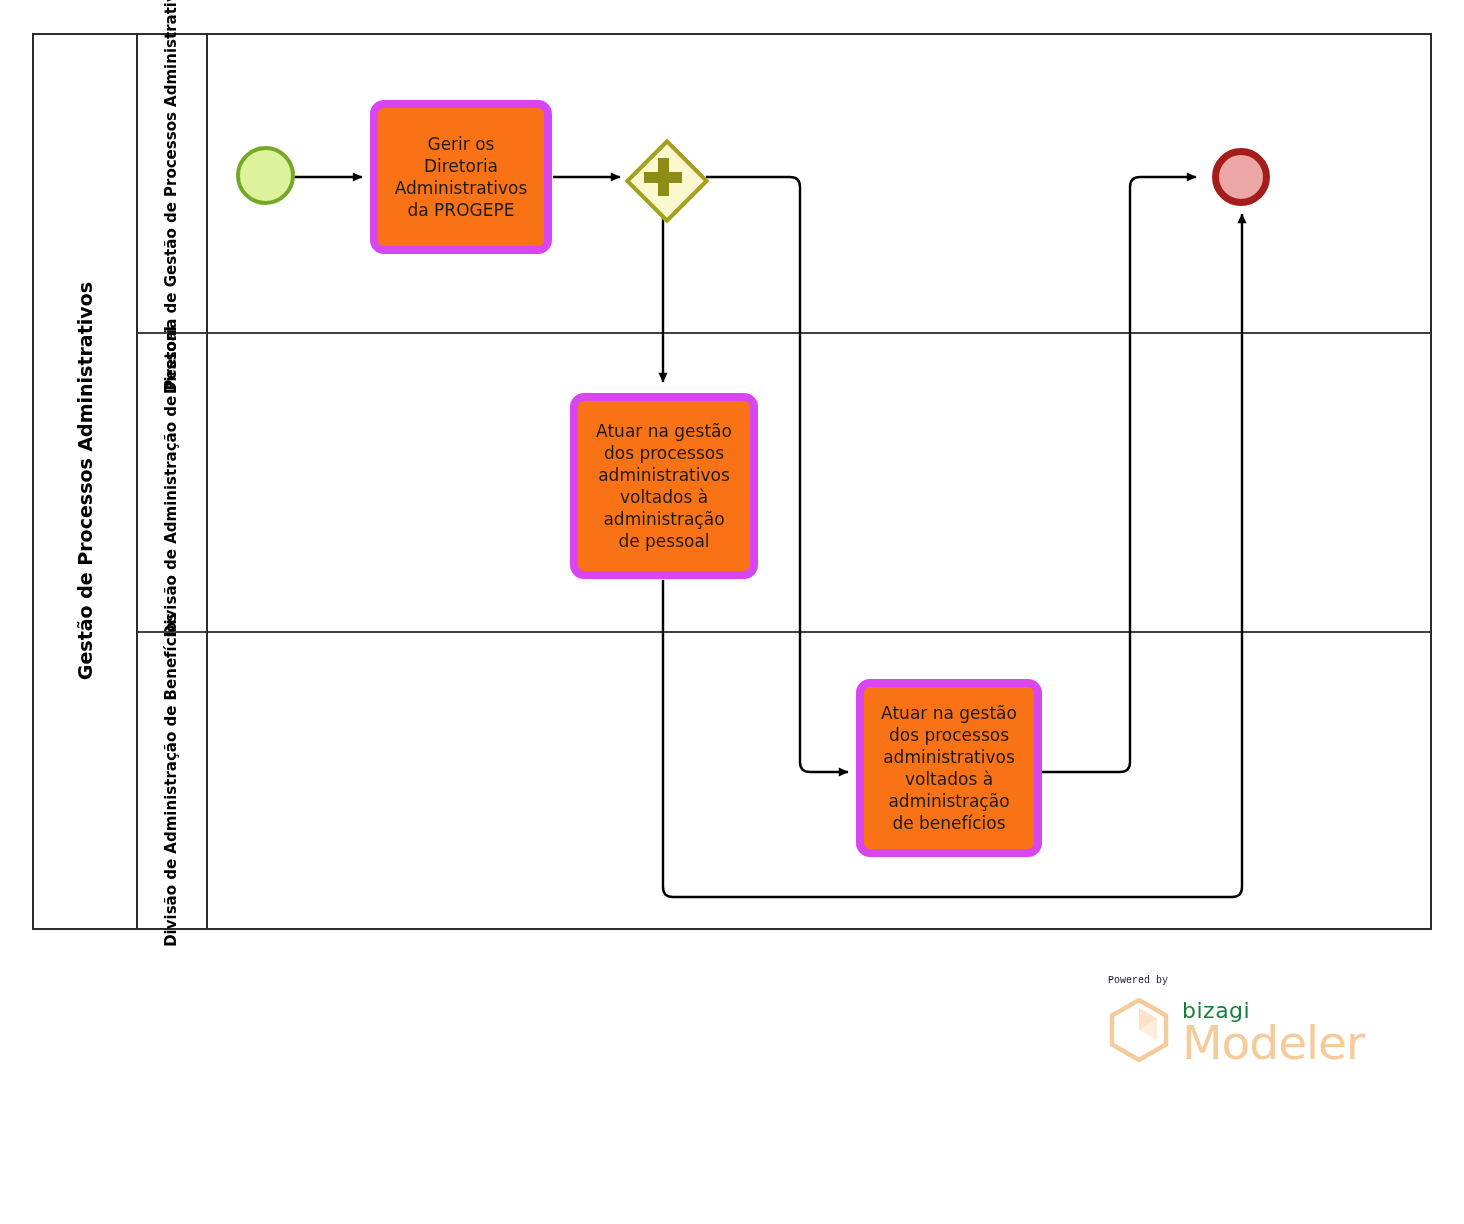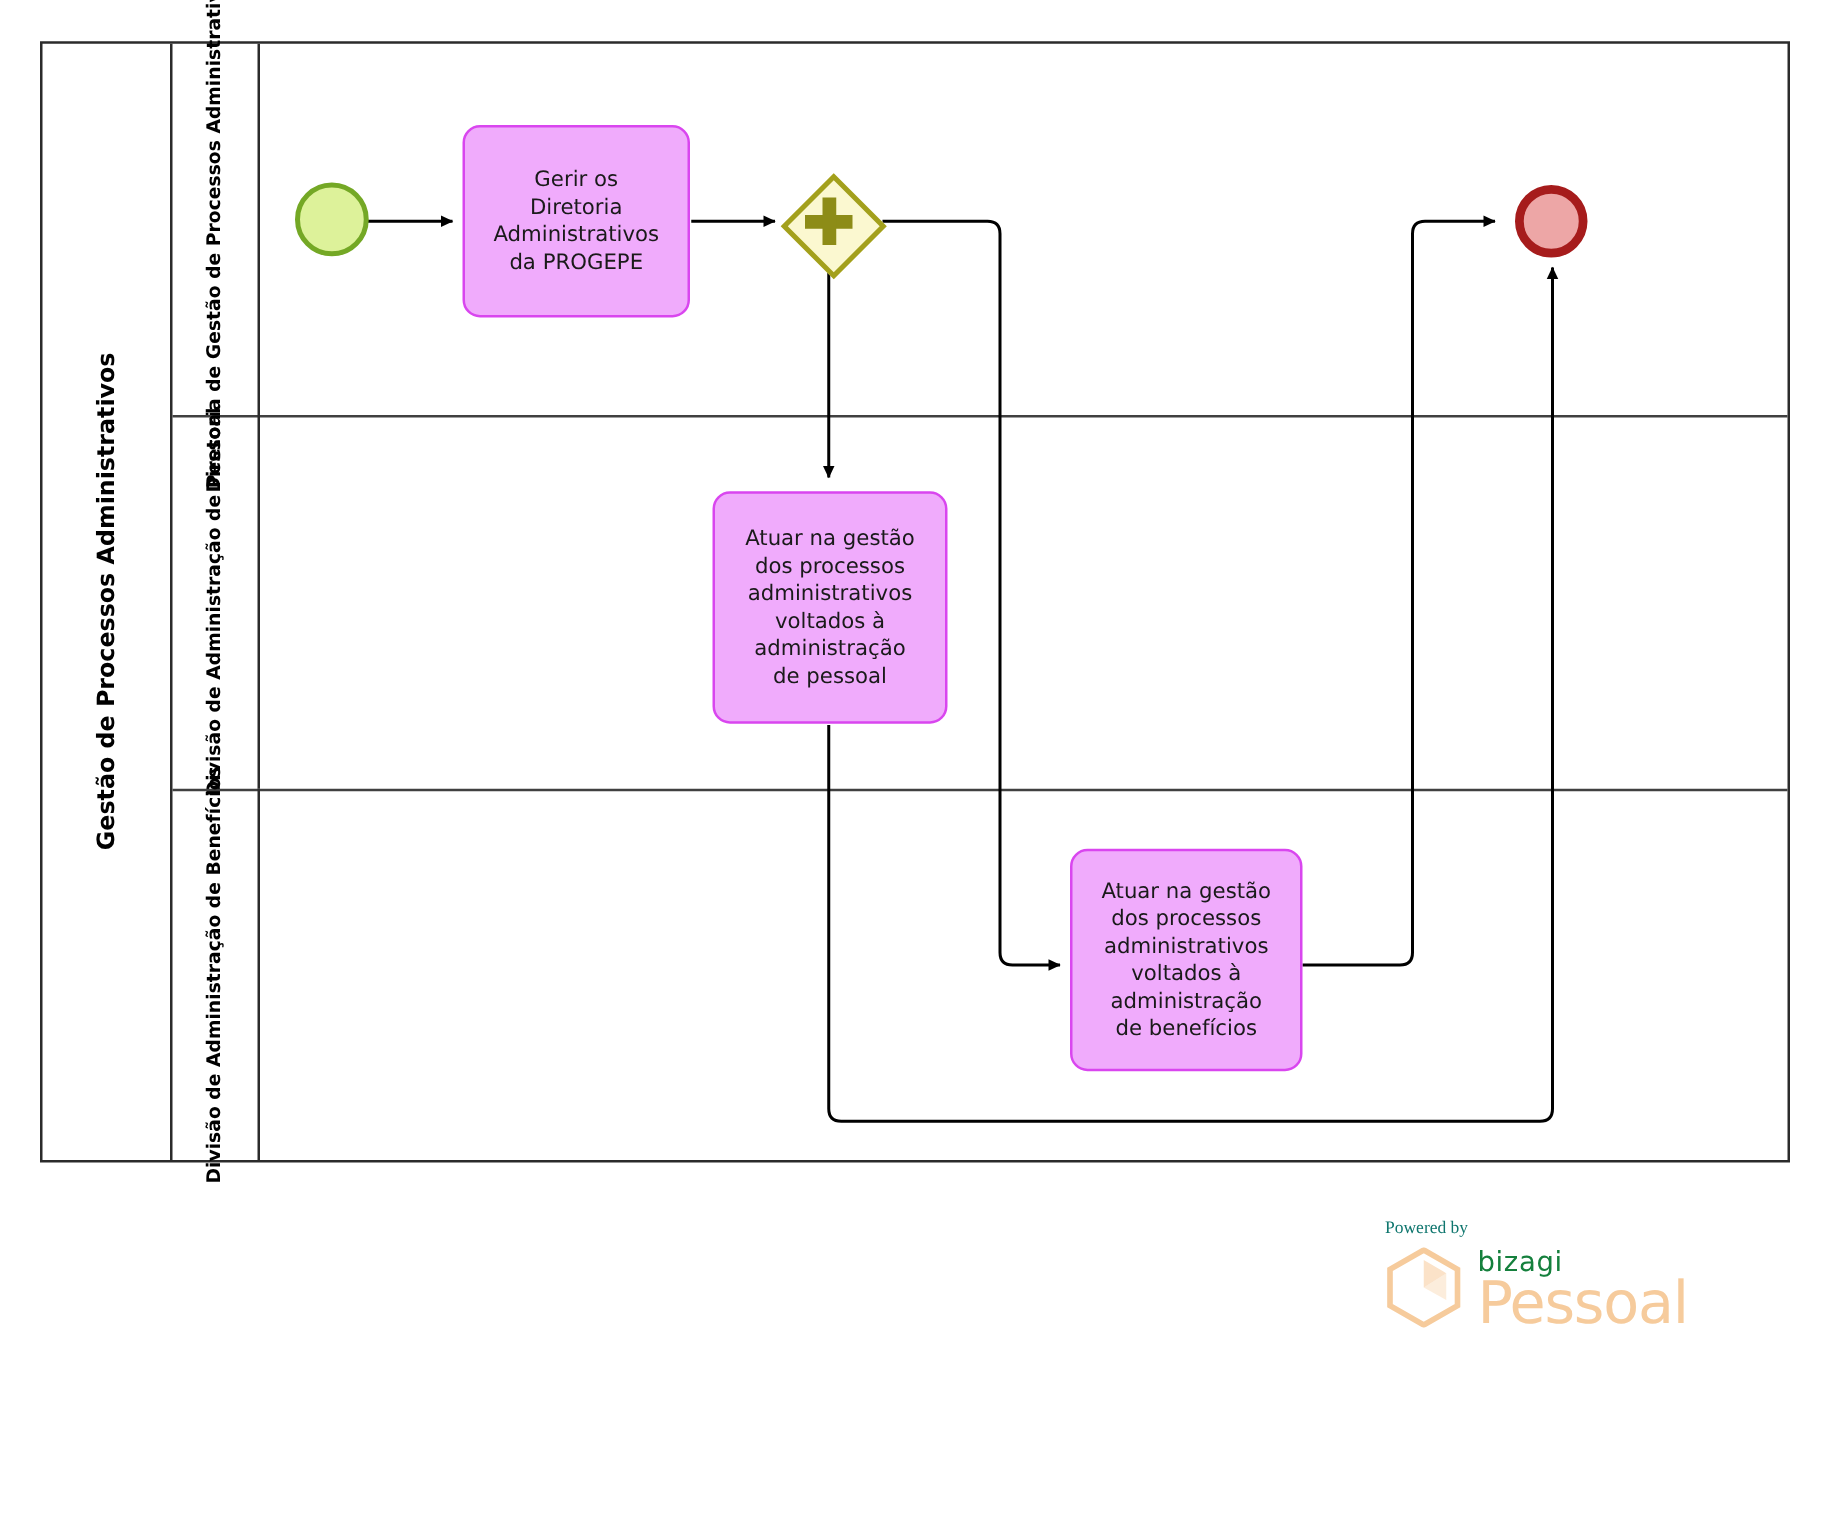--- a/index.html
+++ b/index.html
@@ -99,22 +99,22 @@
     left: 0;
     width: 100%;
     height: 0;
     border-top: 2px solid #404040;
   }
 
   
   .task {
     position: absolute;
     box-sizing: border-box;
-    background: #f0abfc;
-    border: 2px solid #d946ef;
+    background: #f97316;
+    border: 8px solid #d946ef;
     border-radius: 14px;
     display: flex;
     align-items: center;
     justify-content: center;
     text-align: center;
     color: #1a1a1a;
     font-size: 17px;
     line-height: 1.30;
     padding: 4px 6px;
     font-family: "DejaVu Sans", sans-serif;
@@ -167,23 +167,23 @@
   .brand {
     position: absolute;
     left: 1108px;
     top: 975px;
     width: 260px;
     height: 90px;
   }
   .brand-powered {
     position: absolute;
     left: 0; top: 0;
-    font-size: 14px;
-    color: #0f766e;
-    font-family: Liberation Serif, serif;
+    font-size: 10px;
+    color: #0f172a;
+    font-family: Liberation Mono, monospace;
   }
   .brand-mark {
     position: absolute;
     left: 0;
     top: 23px;
     width: 62px;
     height: 64px;
   }
   .brand-bizagi {
     position: absolute;
@@ -308,16 +308,16 @@
   <div class="brand">
     <div class="brand-powered">Powered by</div>
 
     <svg class="brand-mark" viewBox="0 0 62 64">
       <polygon points="31,2 58,17.5 58,46.5 31,62 4,46.5 4,17.5" fill="none" stroke="#f6cb9c" stroke-width="4.5"></polygon>
       <polygon points="31,10 49,20.5 31,32" fill="#fbe2c8"></polygon>
       <polygon points="31,32 49,20.5 49,42" fill="#f6cb9c" opacity="0.35"></polygon>
     </svg>
 
     <div class="brand-bizagi">bizagi</div>
-    <div class="brand-modeler">Pessoal</div>
+    <div class="brand-modeler">Modeler</div>
   </div>
 
 </div>
 
 </body></html>

